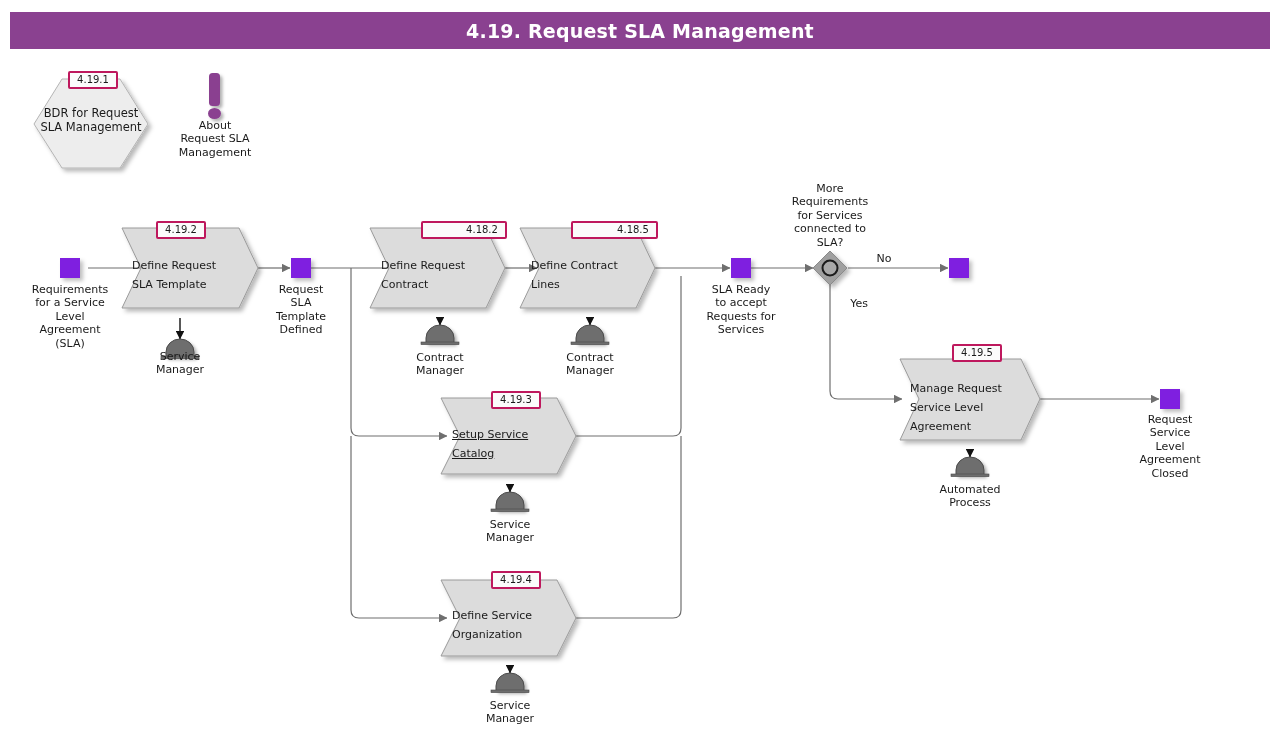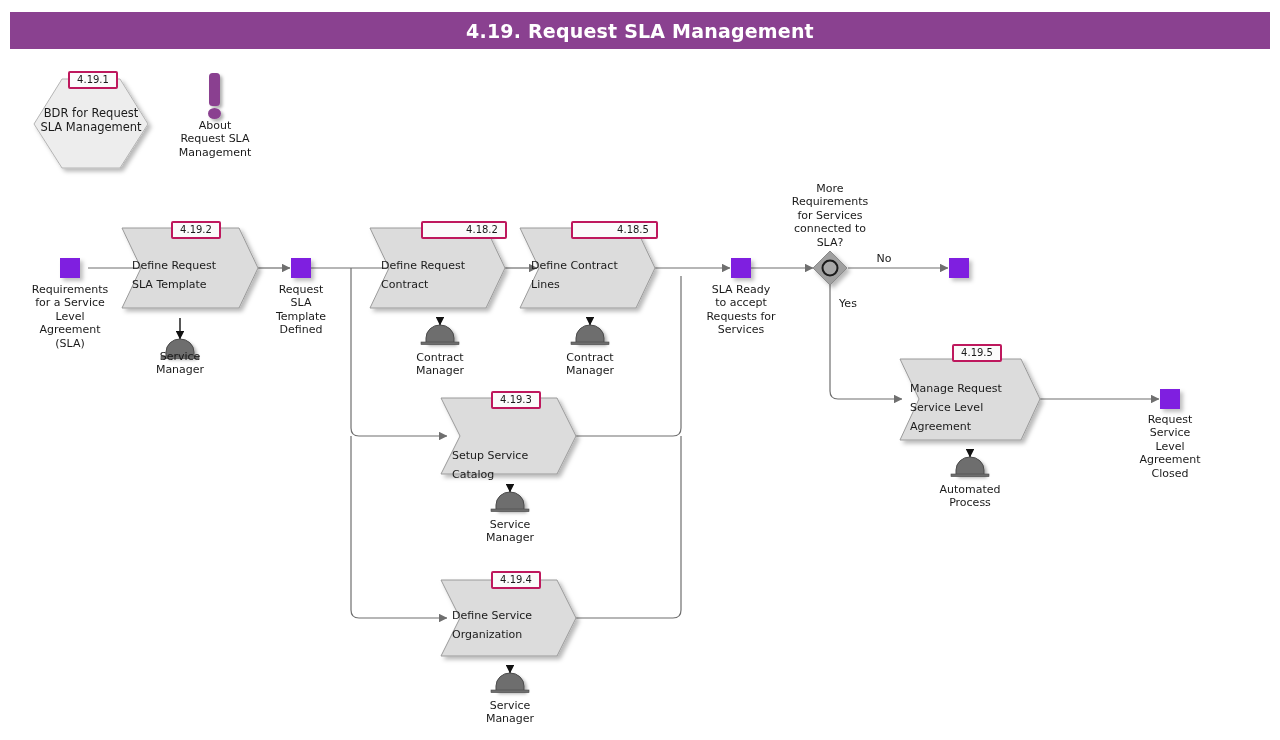--- a/index.html
+++ b/index.html
@@ -216,40 +216,40 @@
 <div class="evt" style="left:949px;top:258px;"></div>
 <div class="lbl" style="left:904px;top:283px;width:110px;"></div>
 
 <div class="evt" style="left:1160px;top:389px;"></div>
 <div class="lbl" style="left:1115px;top:413px;width:110px;">Request
 Service
 Level
 Agreement
 Closed</div>
 
-<div class="tag" style="left:171px;top:221px;width:38px;">4.19.2</div>
+<div class="tag" style="left:156px;top:221px;width:38px;">4.19.2</div>
 <div class="act-txt" style="left:132px;top:256px;width:118px;">Define Request
 SLA Template</div>
 <div class="lbl" style="left:135px;top:350px;width:90px;">Service
 Manager</div>
 
 <div class="tag" style="left:421px;top:221px;width:38px;padding-left:40px;">4.18.2</div>
 <div class="act-txt" style="left:381px;top:256px;width:118px;">Define Request
 Contract</div>
 <div class="lbl" style="left:395px;top:351px;width:90px;">Contract
 Manager</div>
 
 <div class="tag" style="left:571px;top:221px;width:38px;padding-left:41px;">4.18.5</div>
 <div class="act-txt" style="left:531px;top:256px;width:118px;">Define Contract
 Lines</div>
 <div class="lbl" style="left:545px;top:351px;width:90px;">Contract
 Manager</div>
 
 <div class="tag" style="left:491px;top:391px;width:38px;">4.19.3</div>
-<div class="act-txt" style="left:452px;top:446px;width:118px;">Setup Service
+<div class="act-txt" style="left:452px;top:425px;width:118px;text-decoration:underline;">Setup Service
 Catalog</div>
 <div class="lbl" style="left:465px;top:518px;width:90px;">Service
 Manager</div>
 
 <div class="tag" style="left:491px;top:571px;width:38px;">4.19.4</div>
 <div class="act-txt" style="left:452px;top:606px;width:118px;">Define Service
 Organization</div>
 <div class="lbl" style="left:465px;top:699px;width:90px;">Service
 Manager</div>
 
@@ -259,13 +259,13 @@
 Agreement</div>
 <div class="lbl" style="left:925px;top:483px;width:90px;">Automated
 Process</div>
 
 <div class="lbl" style="left:775px;top:182px;width:110px;">More
 Requirements
 for Services
 connected to
 SLA?</div>
 <div class="lbl" style="left:862px;top:252px;width:44px;text-align:center;">No</div>
-<div class="lbl" style="left:828px;top:297px;width:40px;text-align:center;">Yes</div>
+<div class="lbl" style="left:828px;top:297px;width:40px;text-align:right;">Yes</div>
 
 </body></html>

